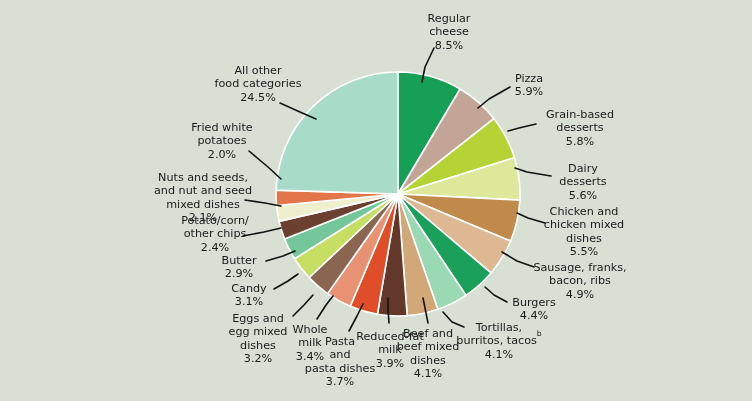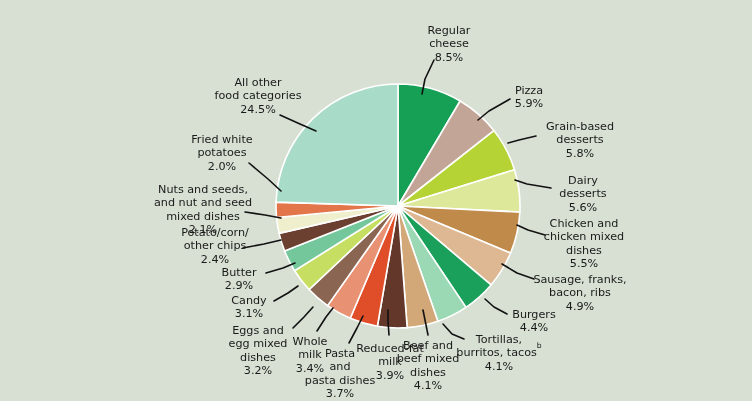--- a/index.html
+++ b/index.html
@@ -10,21 +10,21 @@
     width: 752px;
     height: 401px;
     background: #d7e0d3;
     font-family: "DejaVu Sans", "Liberation Sans", sans-serif;
     overflow: hidden;
     position: relative;
   }
   #chart-root {
     position: absolute;
     left: 0;
-    top: 16px;
+    top: 4px;
     width: 752px;
     height: 372px;
   }
   svg.chart-svg {
     display: block;
     width: 752px;
     height: 401px;
   }
   .label-text {
     font-family: "DejaVu Sans", "Liberation Sans", sans-serif;

